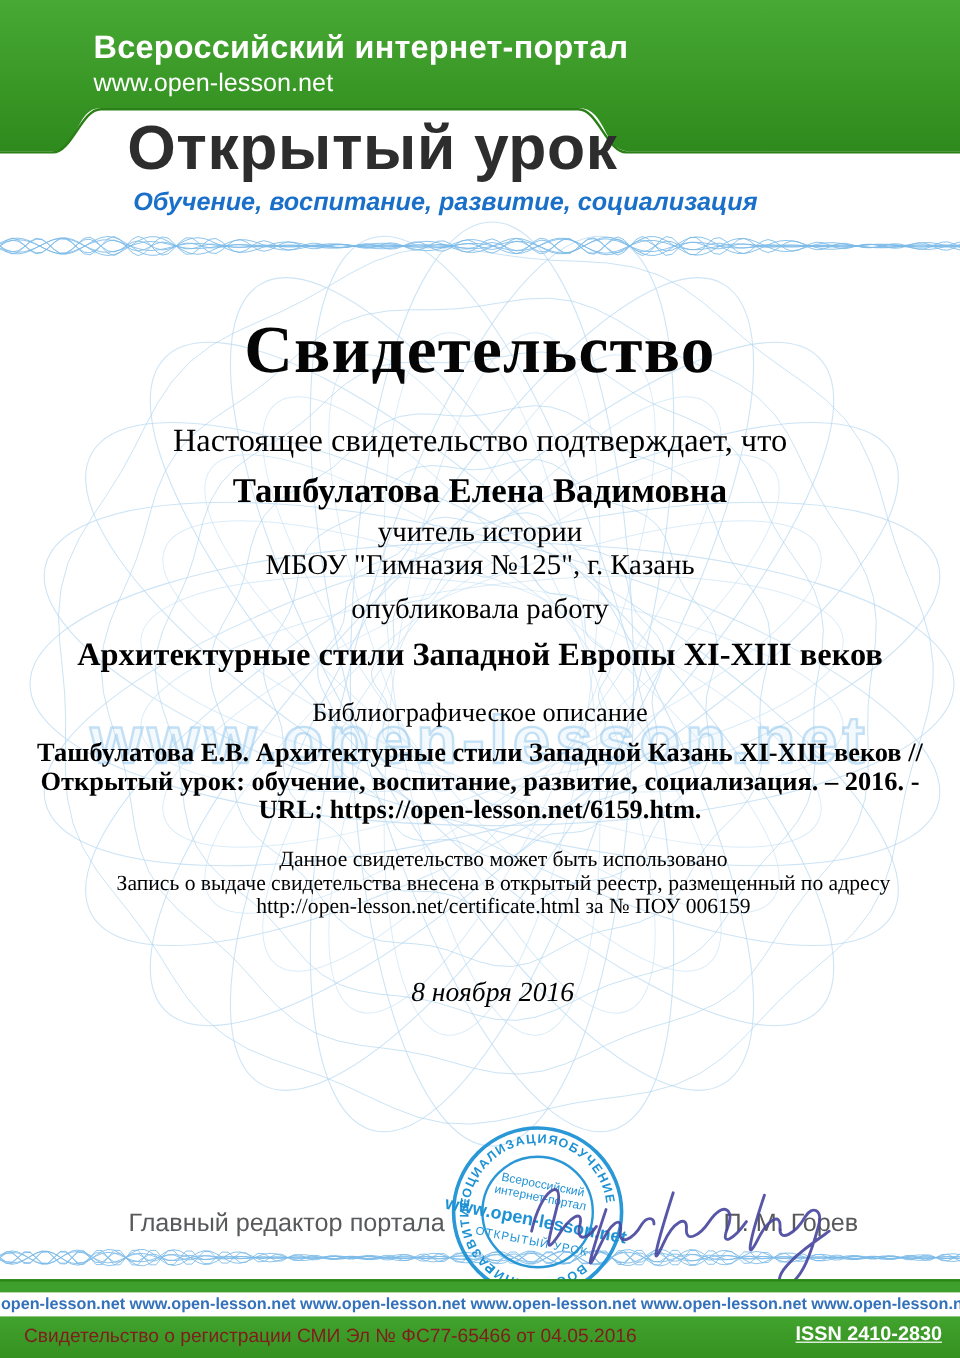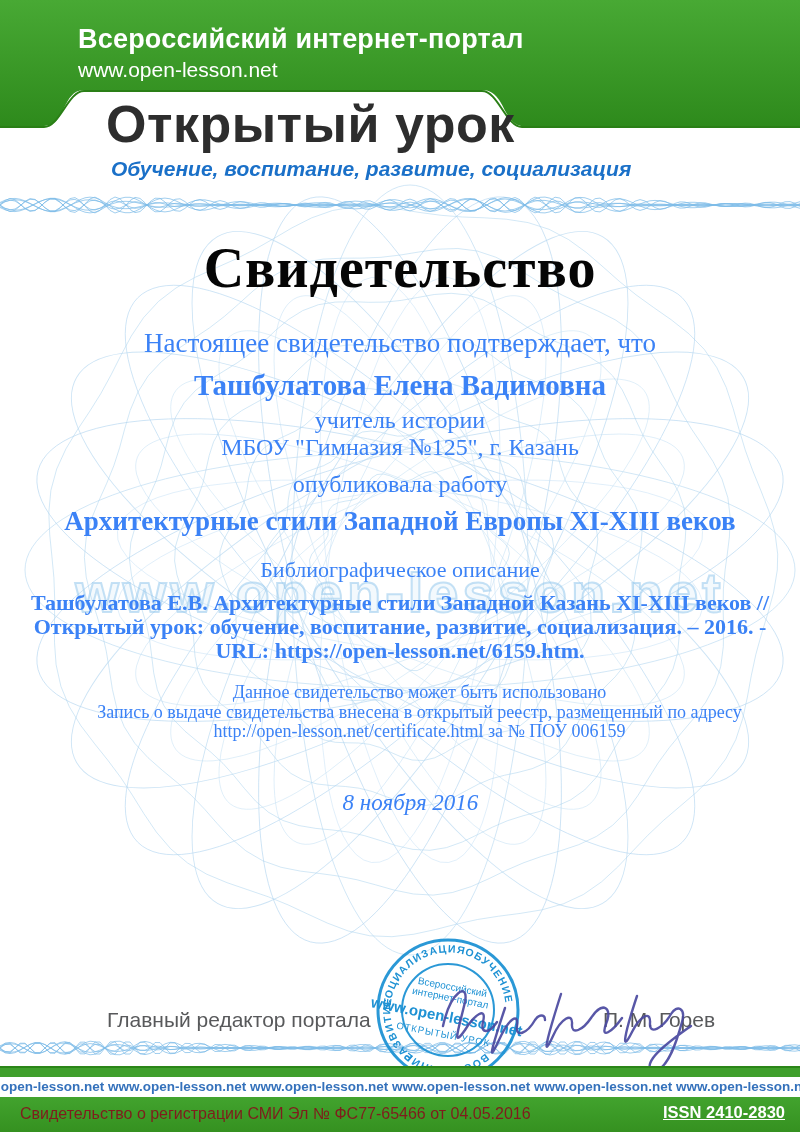--- a/index.html
+++ b/index.html
@@ -2,22 +2,22 @@
 <html><head>
 <meta charset="utf-8">
 <style>
   html,body{margin:0;padding:0;background:#e8e8e8;}
   #canvas{
     position:relative;width:800px;height:1132px;margin:0 auto;
     background:#ffffff;overflow:hidden;
     font-family:"Liberation Sans","DejaVu Sans",sans-serif;
   }
   .abs{position:absolute;}
-  .ctr{left:0;right:0;text-align:center;}
-  .serif{font-family:"Liberation Serif","DejaVu Serif",serif;color:#3b82f6;}
+  .ctr{left:0;right:0;text-align:center;margin-top:24px;}
+  .serif{font-family:"Liberation Serif","DejaVu Serif",serif;color:#000000;}
 
   
   .hdr-portal{left:78px;top:24px;font-size:27px;font-weight:bold;color:#fff;letter-spacing:.2px;}
   .hdr-url{left:78px;top:58px;font-size:21px;color:#fff;}
   .brand{left:106px;top:94px;font-size:52px;font-weight:600;color:#2d2d2d;letter-spacing:.5px;}
   .tagline{left:111px;top:157px;font-size:21px;font-style:italic;font-weight:600;color:#1a70c8;}
 
   
   .cert-title{top:236px;font-size:56px;font-weight:bold;letter-spacing:1px;color:#050505;}
   .intro{top:328px;font-size:27px;}

